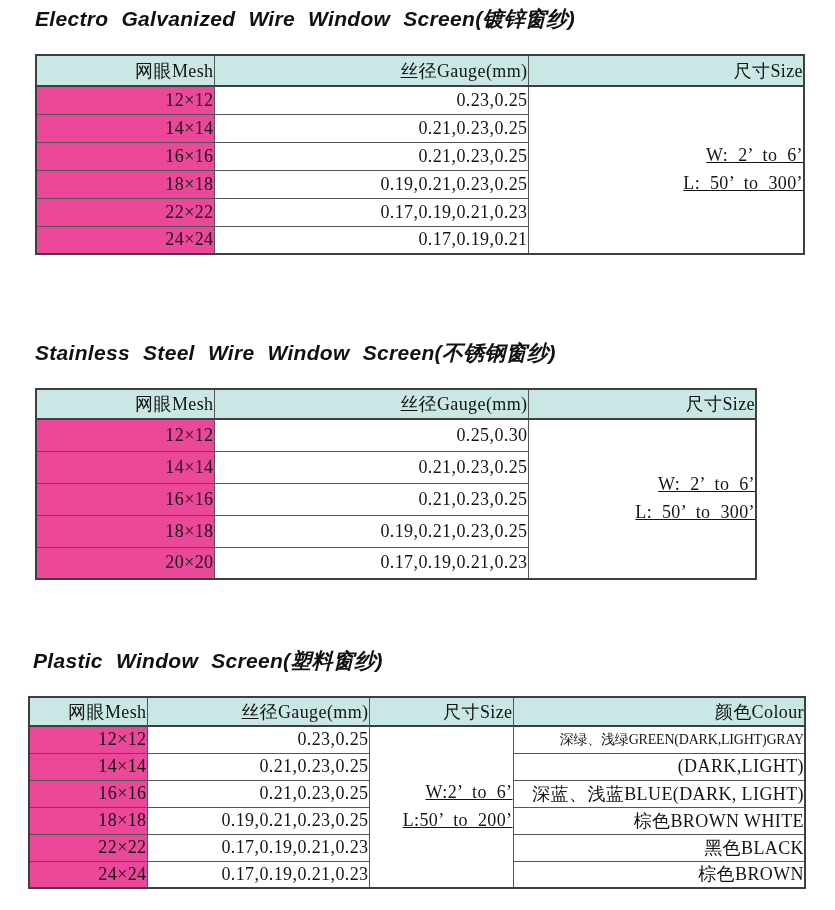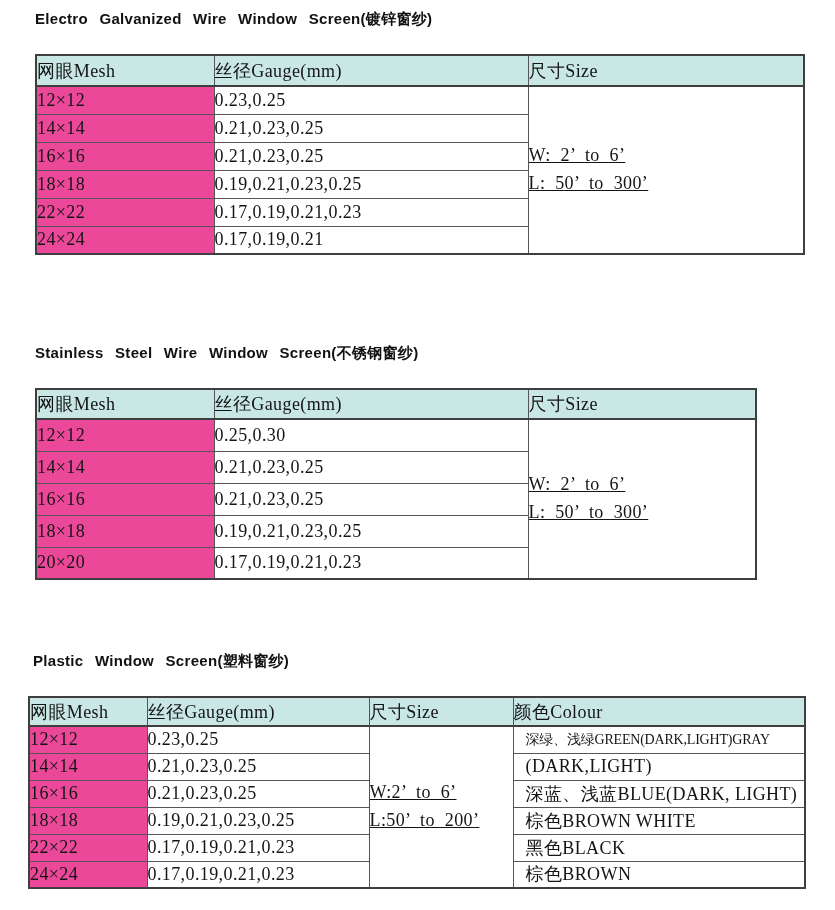--- a/index.html
+++ b/index.html
@@ -14,40 +14,41 @@
     color: #141414;
   }
   .block { position: absolute; }
   .block1 { top: 7px;   left: 35px; width: 770px; }
   .block2 { top: 341px; left: 35px; width: 722px; }
   .block3 { top: 649px; left: 28px; width: 778px; }
 
   .title {
     font-family: "Liberation Sans", "DejaVu Sans", sans-serif;
     font-weight: bold;
-    font-size: 15px;
+    font-size: 21px;
     line-height: 24px;
     height: 24px;
     letter-spacing: 0.3px;
     word-spacing: 7px;
     color: #111111;
     margin-bottom: 23px;
     white-space: nowrap;
+    font-style: italic;
   }
   .block3 .title { margin-left: 5px; }
 
   table.grid {
     border-collapse: collapse;
     table-layout: fixed;
     width: 100%;
     border: 2px solid #3f3f3f;
   }
   table.grid th, table.grid td {
     border: 1px solid #555555;
-    text-align: left;
+    text-align: right;
     vertical-align: middle;
     font-weight: normal;
     font-size: 18px;
     letter-spacing: 0.4px;
     overflow: hidden;
   }
   table.grid thead th {
     background: #c9e8e5;
     border-bottom: 2px solid #3f3f3f;
   }

